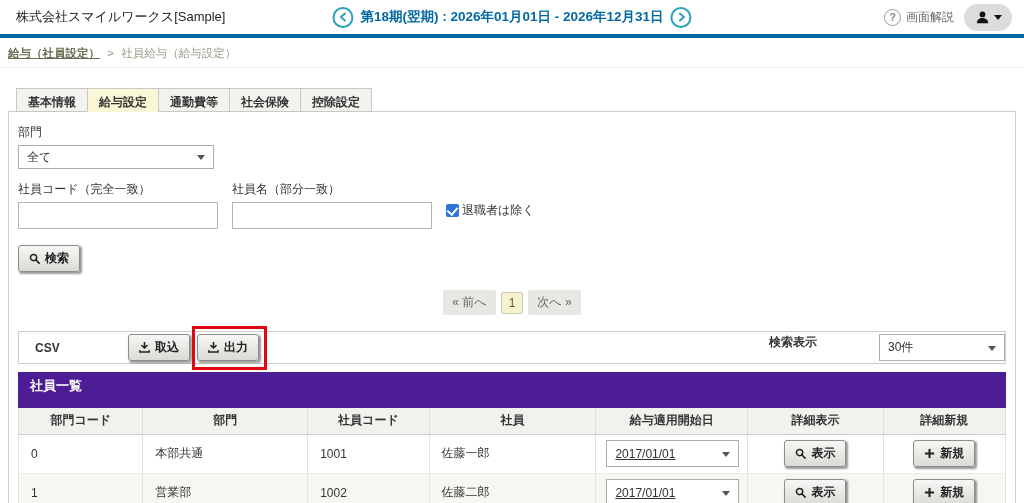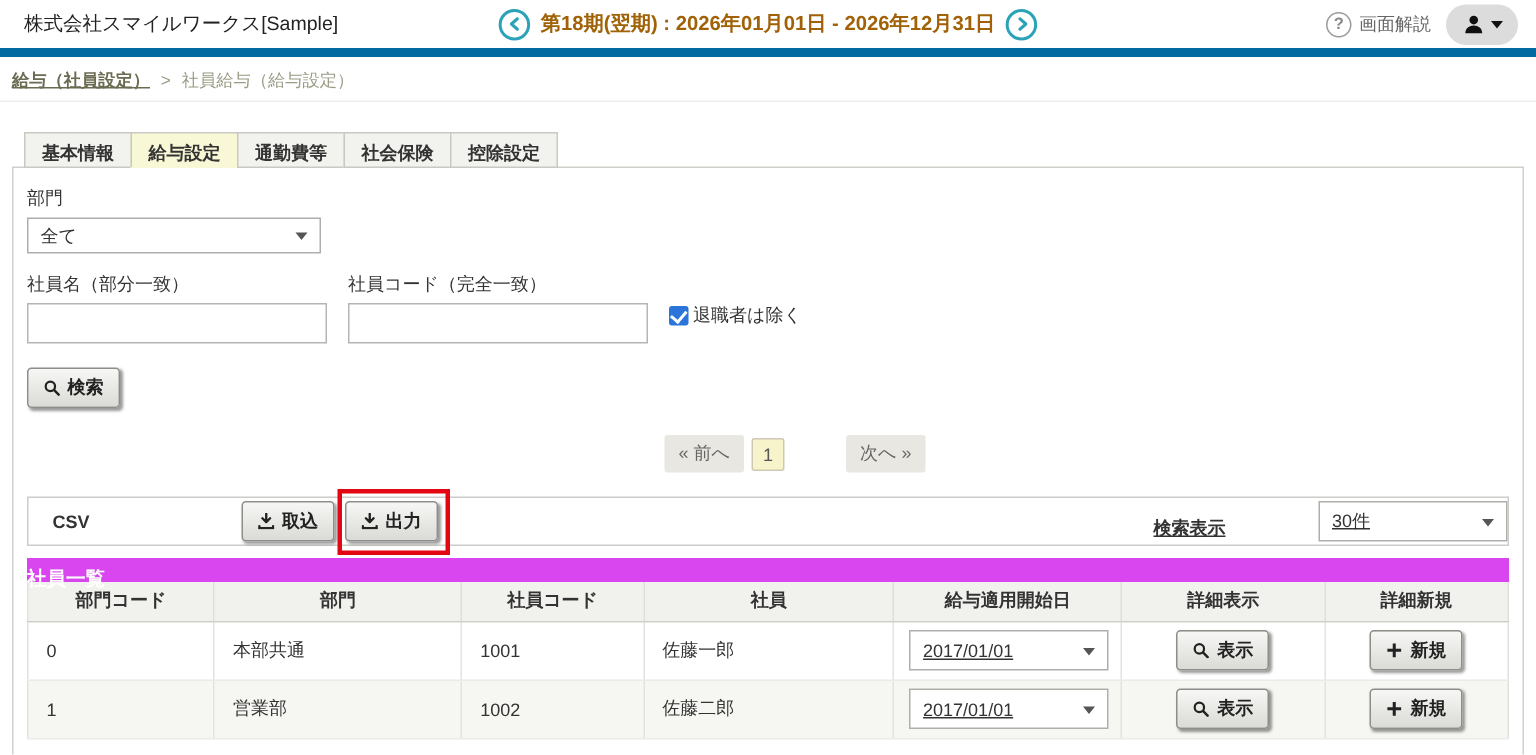--- a/index.html
+++ b/index.html
@@ -1,25 +1,25 @@
 <!DOCTYPE html>
 <html><head>
 <meta charset="utf-8">
 <style>
   * { margin:0; padding:0; box-sizing:border-box; }
   html,body { width:1024px; height:503px; overflow:hidden; background:#fff;
     font-family:"Liberation Sans", sans-serif; color:#333; }
 
   
   .top-header { height:38px; display:flex; align-items:center; position:relative;
-    border-bottom:6px solid #0369a1; background:#fff; }
+    border-bottom:4px solid #0369a1; background:#fff; }
   .company-name { margin-left:16px; font-size:13px; color:#222; }
   .period-nav { position:absolute; left:50%; transform:translateX(-50%);
     display:flex; align-items:center; gap:7px; }
-  .period-text { font-size:13.5px; font-weight:bold; color:#a16207; }
+  .period-text { font-size:13.5px; font-weight:bold; color:#0369a1; }
   .circle-btn { width:21px; height:21px; border:2px solid #2aa3b8; border-radius:50%;
     background:#fff; display:flex; align-items:center; justify-content:center; cursor:pointer; }
   .circle-btn svg { display:block; }
   .header-right { margin-left:auto; display:flex; align-items:center; gap:10px; margin-right:12px; }
   .help-group { display:flex; align-items:center; gap:5px; font-size:12px; color:#666; }
   .help-circle { width:17px; height:17px; border:1.5px solid #9a9a9a; border-radius:50%;
     color:#8a8a8a; font-size:11px; font-weight:bold; display:flex; align-items:center; justify-content:center; }
   .user-pill { width:48px; height:27px; background:#dcdcdc; border-radius:14px;
     display:flex; align-items:center; justify-content:center; gap:4px; cursor:pointer; }
   .caret-down { width:0; height:0; border-left:4px solid transparent;
@@ -61,40 +61,40 @@
 
   .btn { display:inline-flex; align-items:center; gap:5px;
     background:linear-gradient(#f7f7f5,#dadad6); border:1px solid #8d8d89; border-radius:3px;
     box-shadow:1.5px 1.5px 2px rgba(0,0,0,.4); padding:4px 10px; font-size:12px; font-weight:bold;
     color:#222; cursor:pointer; font-family:"Liberation Sans", sans-serif; }
   .search-btn { margin-top:16px; }
 
   
   .pagination { display:flex; justify-content:center; align-items:center; gap:5px;
     margin-top:18px; font-size:12px; }
-  .page-chip { background:#e9e7e1; color:#666; padding:4px 9px; border-radius:2px; cursor:pointer;margin-left:36px; }
+  .page-chip { background:#e9e7e1; color:#666; padding:4px 9px; border-radius:2px; cursor:pointer; }
   .page-current { background:#f7f3cb; border:1px solid #cfc9b4; color:#555; padding:3px 7px;
     border-radius:2px; }
 
   
   .csv-strip { margin-top:16px; border:1px solid #ccccc8; height:33px; display:flex;
     align-items:center; position:relative; background:#fff; }
   .csv-label { margin-left:16px; font-size:12px; font-weight:bold; color:#333; width:30px; }
-  .csv-buttons { display:flex; gap:7px; margin-left:96px; align-items:center; }
+  .csv-buttons { display:flex; gap:7px; margin-left:63px; align-items:center; }
   .export-wrap { position:relative; display:inline-flex; }
   .annotation-box { position:absolute; left:-5px; right:-8px; top:-8px; bottom:-9px;
     border:3px solid #e30613; pointer-events:none; z-index:5; }
-  .display-wrap { margin-left:auto; display:flex; align-items:flex-end;text-decoration:underline; }
+  .display-wrap { margin-left:auto; display:flex; align-items:flex-start; }
   .display-label { font-size:12px; font-weight:bold; color:#333; }
   .sel-count { width:126px; height:27px; margin-left:62px; }
 
   
   .table-area { margin-top:8px; }
-  .table-title { background:#d946ef; color:#fff; font-weight:bold; font-size:13px;
-    height:16px; line-height:28px; }
+  .table-title { background:#4c1d95; color:#fff; font-weight:bold; font-size:13px;
+    height:36px; line-height:28px; padding-left:12px; }
   table { width:100%; border-collapse:collapse; table-layout:fixed; font-size:12px;
     border-left:1px solid #e0e0dc; border-right:1px solid #e0e0dc; }
   th { background:#f1f1ee; font-weight:bold; text-align:center; color:#333;
     height:26px; border-bottom:1px solid #cfcfca; border-right:1px solid #dededa; }
   th:last-child { border-right:none; }
   td { height:39px; border-right:1px solid #e2e2de; border-bottom:1px solid #ebebe7;
     padding-left:12px; color:#333; }
   td:last-child { border-right:none; }
   tr.alt td { background:#f6f6f3; }
   td.cell-center { text-align:center; padding-left:0; }
@@ -159,25 +159,25 @@
     <span class="field-label">部門</span>
     <div class="sel sel-dept">
       <span>全て</span>
       <span class="sel-arrow"></span>
     </div>
   </div>
 
   
   <div class="filter-row">
     <div class="field">
+      <span class="field-label">社員コード（完全一致）</span>
+      <input class="text-input" type="text" value="" style="">
+    </div>
+    <div class="field">
       <span class="field-label">社員名（部分一致）</span>
-      <input class="text-input" type="text" value="" style="">
-    </div>
-    <div class="field">
-      <span class="field-label">社員コード（完全一致）</span>
       <input class="text-input" type="text" value="" style="">
     </div>
     <div class="checkbox-wrap">
       <span class="cb"></span>
       <span class="cb-label">退職者は除く</span>
     </div>
   </div>
 
   
   <button class="btn search-btn">

